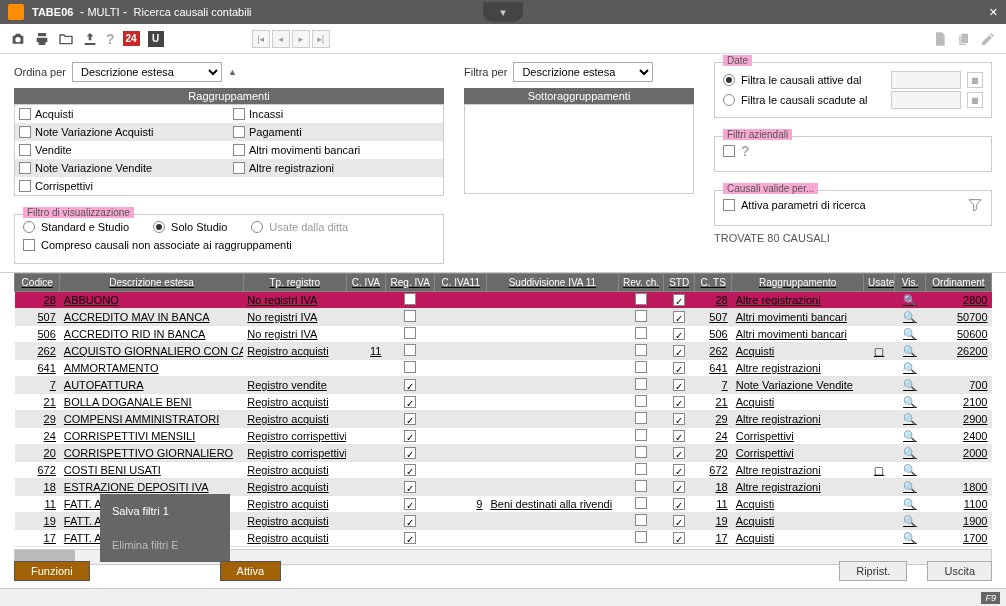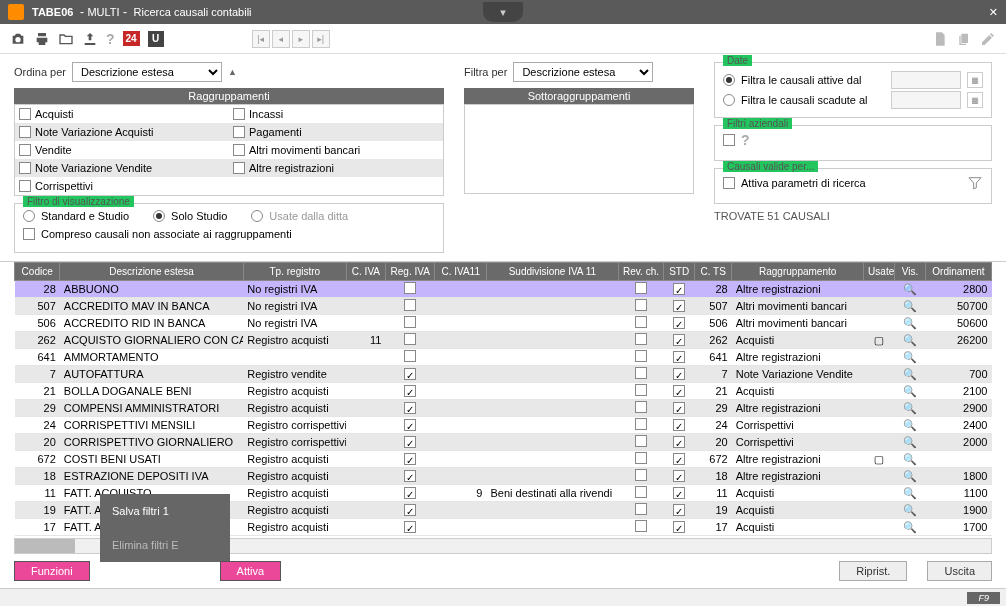--- a/index.html
+++ b/index.html
@@ -30,51 +30,51 @@
 
 .group-header { background: #6a6a6a; color: #fff; text-align: center; padding: 2px 0; font-size: 11px; }
 .group-body { border: 1px solid #ccc; }
 .group-grid { display: flex; }
 .group-col { flex: 1; }
 .group-item { display: flex; align-items: center; gap: 4px; padding: 1px 4px; height: 18px; }
 .group-item:nth-child(even) { background: #e8e8e8; }
 .chk { width: 12px; height: 12px; border: 1px solid #888; background: #fff; display: inline-block; }
 .chk.on::after { content: '✓'; font-size: 10px; line-height: 10px; }
 
-.fieldset { border: 1px solid #ccc; padding: 6px 8px; margin-top: 7px; position: relative; }
-.fieldset .legend { position: absolute; top: -8px; left: 8px; background: #22c55e; padding: 0 4px; font-size: 10px; color: #555; }
+.fieldset { border: 1px solid #ccc; padding: 6px 8px; margin-top: 18px; position: relative; }
+.fieldset .legend { position: absolute; top: -8px; left: 8px; background: #f9a8d4; padding: 0 4px; font-size: 10px; color: #555; }
 
 .radio { width: 12px; height: 12px; border: 1px solid #888; border-radius: 50%; display: inline-flex; align-items: center; justify-content: center; }
 .radio.on::after { content: ''; width: 6px; height: 6px; background: #333; border-radius: 50%; }
 
 .date-box { display: flex; align-items: center; gap: 6px; margin: 2px 0; }
 .date-input { width: 70px; height: 18px; border: 1px solid #ccc; background: #f5f5f5; }
 .date-icon { width: 16px; height: 16px; border: 1px solid #ccc; display: flex; align-items: center; justify-content: center; font-size: 8px; color: #888; }
 
 .found-label { color: #555; margin-top: 6px; font-size: 11px; }
 
 .table-wrap { overflow: hidden; margin: 0 14px; }
-table { border-collapse: collapse; width: 100%; table-layout: fixed; }
+table { border-collapse: collapse; width: 100%; table-layout: fixed; text-decoration: underline; }
 th { background: #6a6a6a; color: #fff; font-weight: normal; padding: 3px 4px; border: 1px solid #888; font-size: 10px; white-space: nowrap; overflow: hidden; }
 td { padding: 1px 4px; border-bottom: 1px solid #e5e5e5; white-space: nowrap; overflow: hidden; height: 16px; }
 tbody tr:nth-child(even) { background: #e8e8e8; }
-tbody tr.hl { background: #c4b5fd; }
+tbody tr.hl { background: #be185d; }
 .td-chk { text-align: center; }
 .td-num { text-align: right; }
 .mag { cursor: pointer; }
 
 .hscroll { height: 16px; border: 1px solid #ccc; background: #f0f0f0; margin: 2px 14px; position: relative; }
 .hscroll .thumb { position: absolute; left: 0; width: 60px; height: 100%; background: #bbb; }
 
 .footer { position: absolute; bottom: 20px; left: 0; right: 0; height: 30px; display: flex; align-items: center; padding: 0 14px; }
-.btn { border: 1px solid #555; background: #ec4899; color: #fff; padding: 3px 16px; cursor: pointer; }
+.btn { border: 1px solid #555; background: #a16207; color: #fff; padding: 3px 16px; cursor: pointer; }
 .btn.light { background: #eee; color: #333; border-color: #aaa; }
 
 .statusbar { position: absolute; bottom: 0; left: 0; right: 0; height: 18px; background: #f0f0f0; border-top: 1px solid #ccc; display: flex; justify-content: flex-end; align-items: center; padding: 0 6px; }
-.key-hint { background: #666; color: #fff; font-size: 9px; padding: 1px 11px; font-style: italic; }
+.key-hint { background: #666; color: #fff; font-size: 9px; padding: 1px 4px; font-style: italic; }
 
 .funnel-icon { width: 16px; height: 16px; }
 .q-icon { color: #aaa; font-size: 14px; font-weight: bold; }
 .u-btn { background:#444; color:#fff; width:16px; height:16px; display:inline-flex; align-items:center; justify-content:center; font-weight:bold; font-size:10px; }
 
 .popup-menu { position: absolute; bottom: 44px; left: 100px; background: #666; color: #fff; width: 130px; }
 .popup-menu div { padding: 11px 12px; }
 .popup-menu .dis { color: #bbb; }
 
 .col-codice{width:44px}.col-desc{width:178px}.col-tpreg{width:100px}.col-civa{width:38px}.col-regiva{width:48px}.col-civa11{width:50px}.col-sudd{width:128px}.col-rev{width:44px}.col-std{width:30px}.col-cts{width:36px}.col-ragg{width:128px}.col-note{width:30px}.col-vis{width:30px}.col-ord{width:64px}
@@ -230,21 +230,21 @@
     <div class="fieldset">
       <span class="legend">Causali valide per...</span>
       <div class="row-inline">
         <span class="chk"></span>
         <span style="flex:1">Attiva parametri di ricerca</span>
         <svg class="funnel-icon" viewBox="0 0 24 24">
             <path fill="none" stroke="#555" d="M3 4h18l-7 8v7l-4 2v-9z"></path>
           </svg>
       </div>
     </div>
-    <div class="found-label">TROVATE 51 CAUSALI</div>
+    <div class="found-label">TROVATE 80 CAUSALI</div>
   </div>
 </div>
 
 <div class="table-wrap">
   <table>
     <colgroup>
       <col class="col-codice">
         <col class="col-desc">
         <col class="col-tpreg">
         <col class="col-civa">

